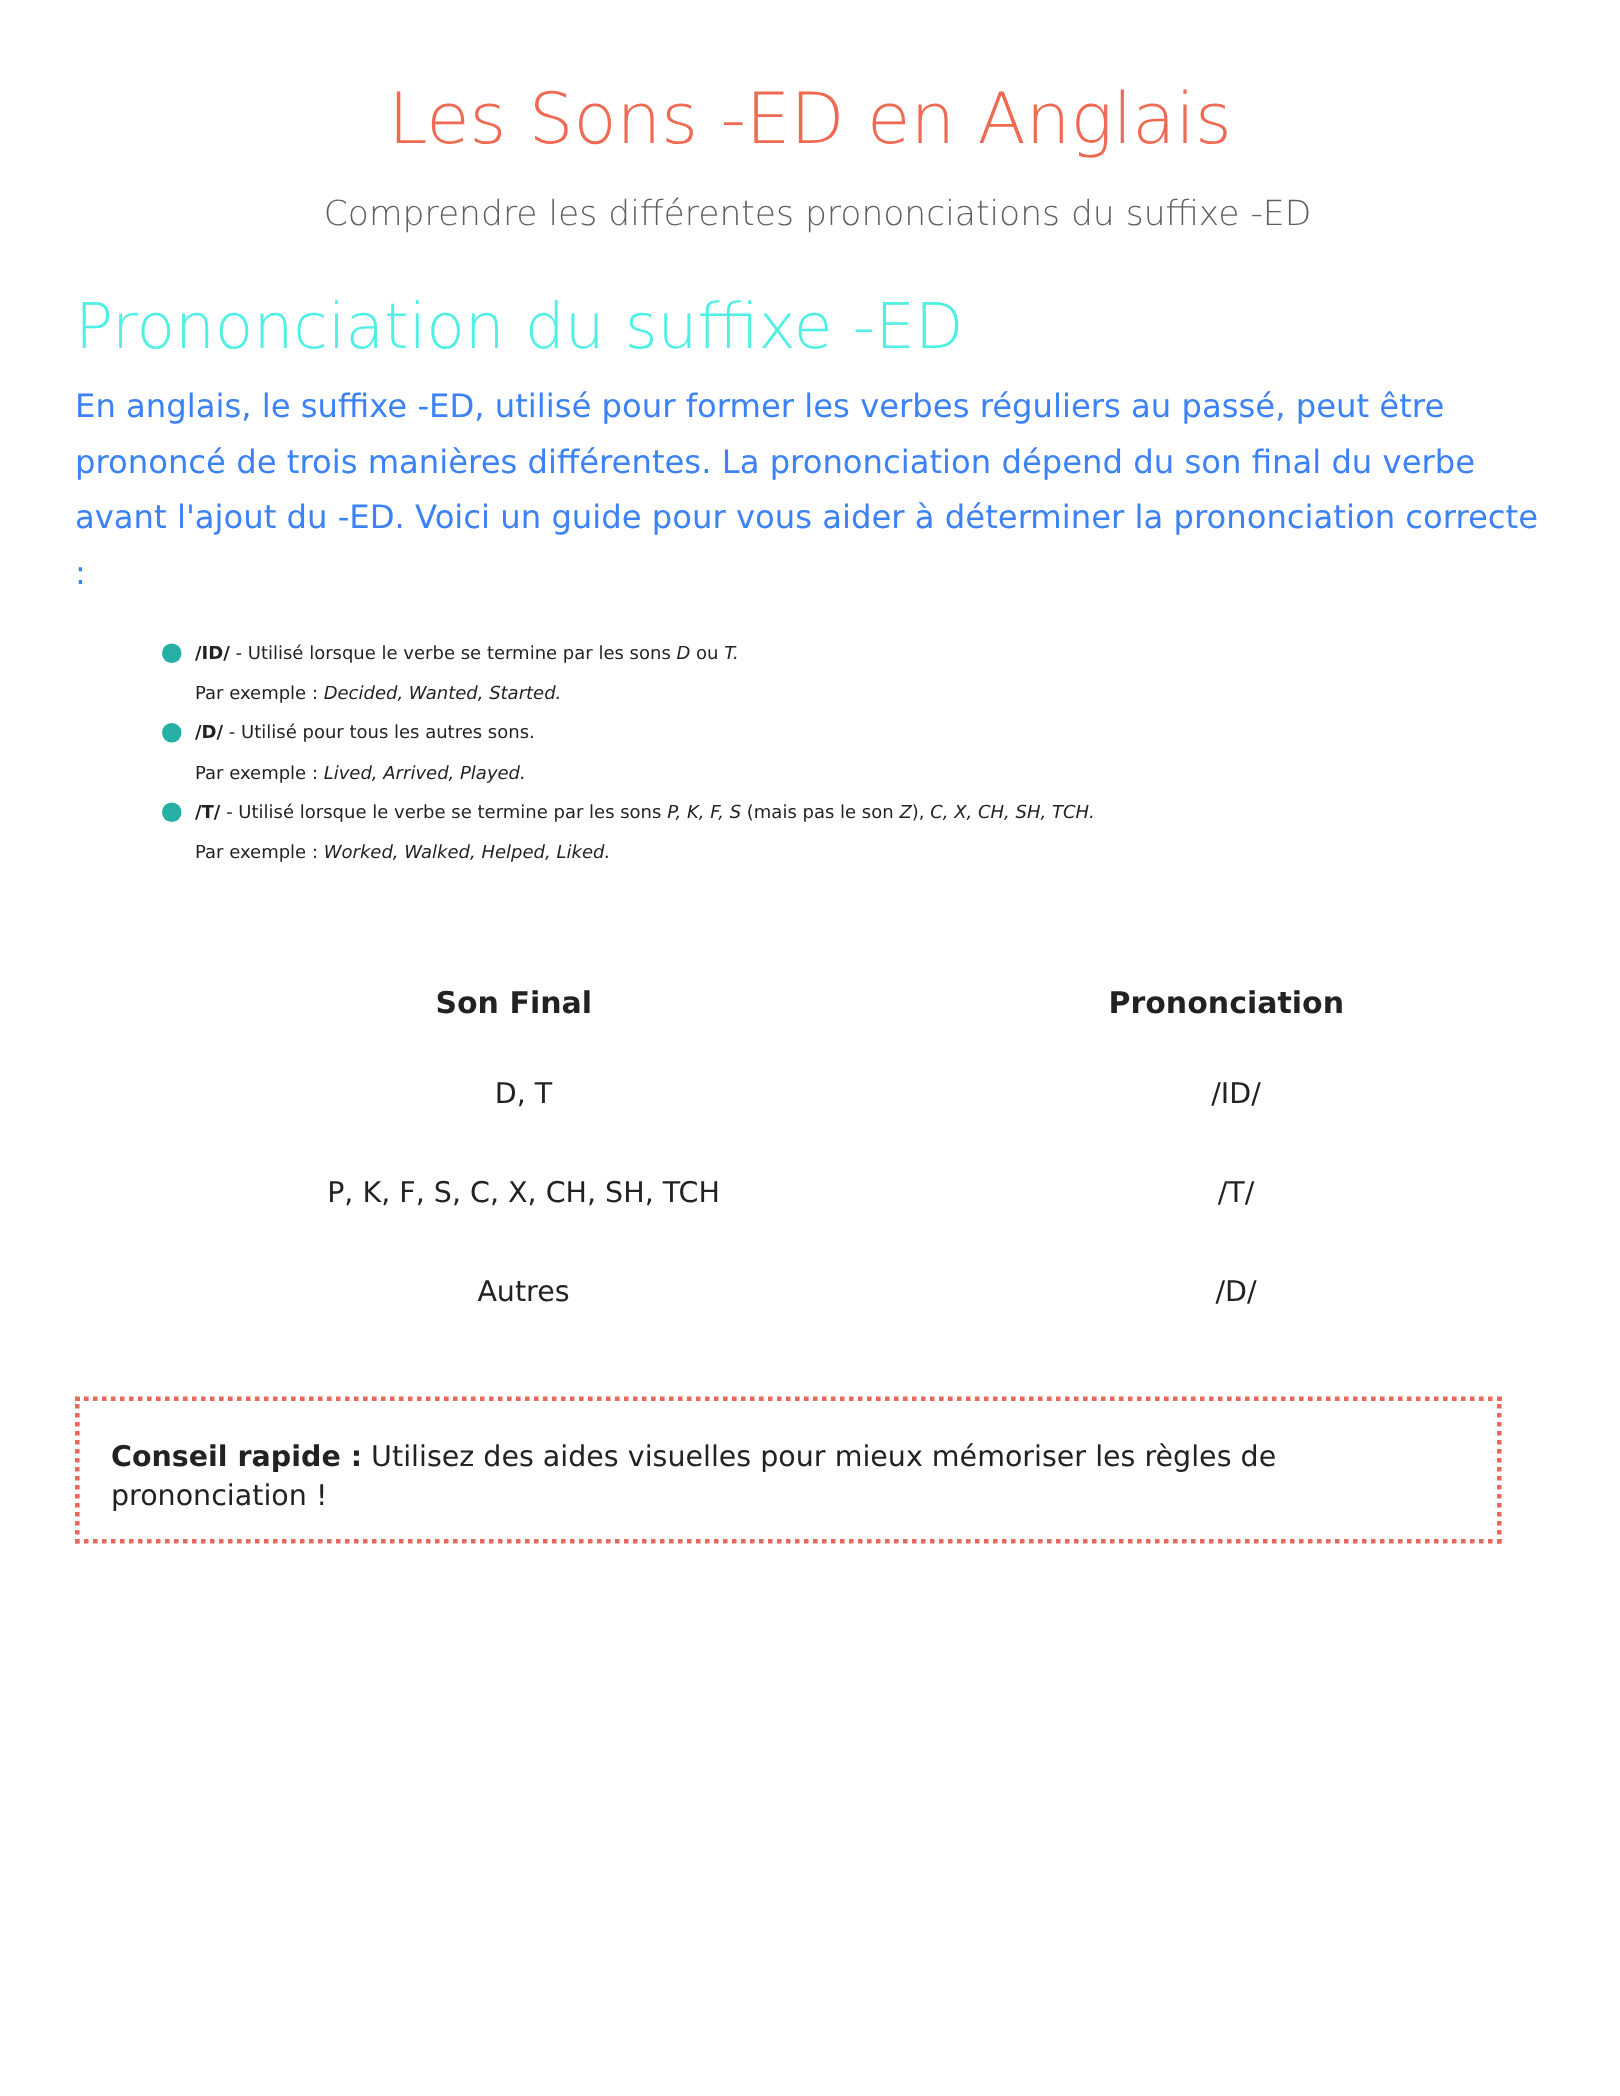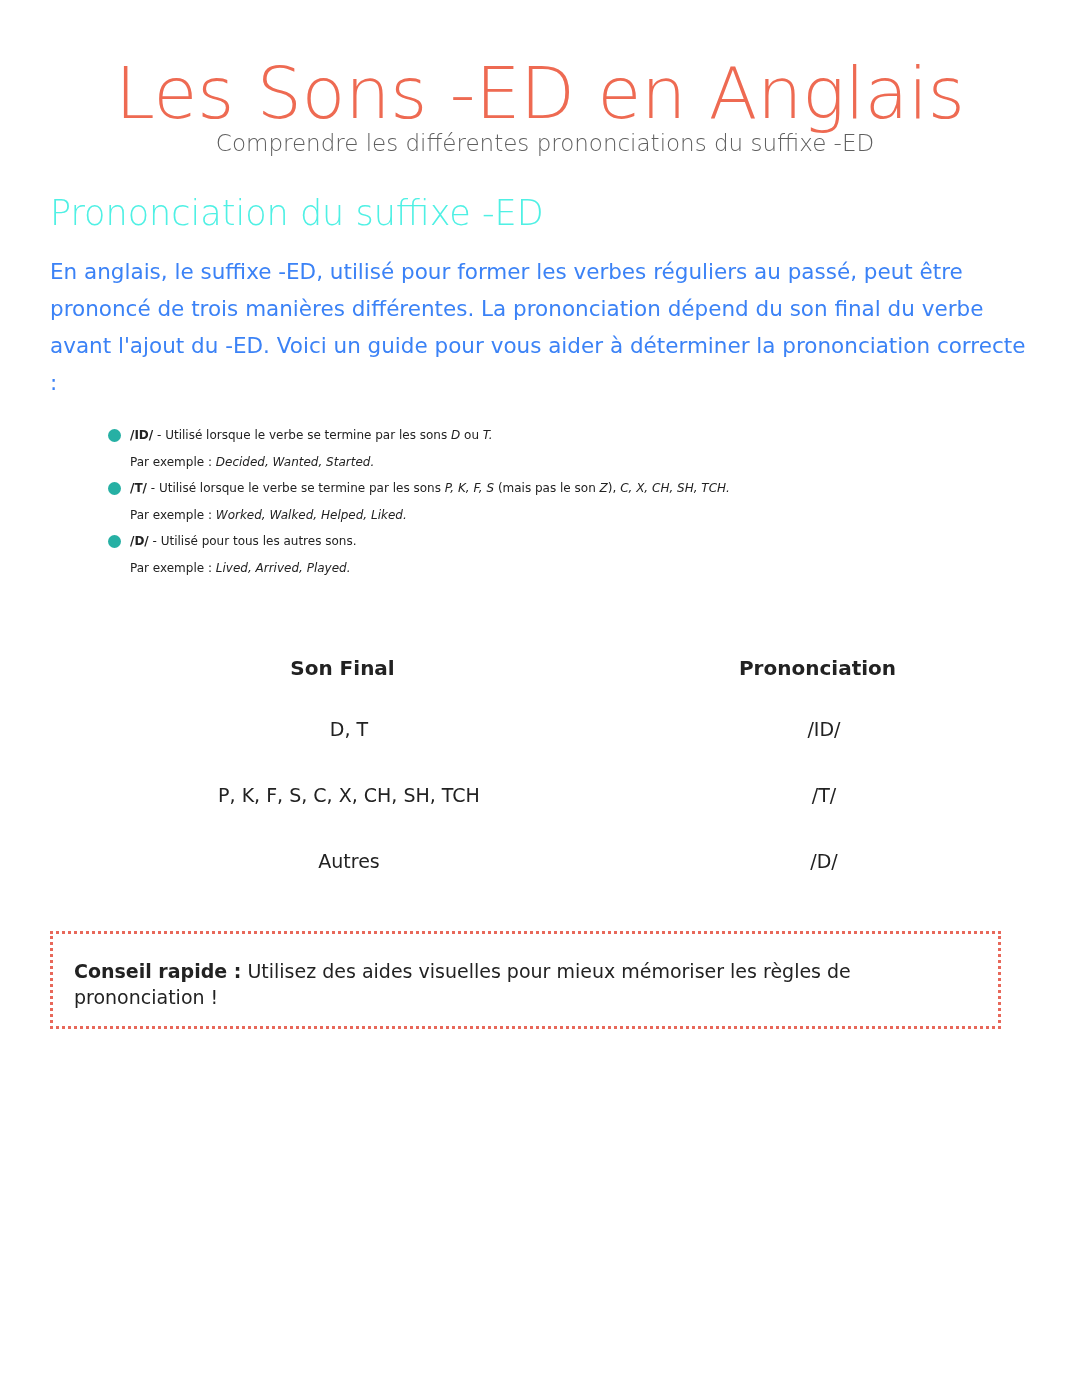--- a/index.html
+++ b/index.html
@@ -1,29 +1,29 @@
 <!DOCTYPE html>
 <html><head>
   <meta charset="utf-8">
   <style>
     * { box-sizing: border-box; margin: 0; padding: 0; }
     html, body { width: 1080px; height: 1397px; background: #ffffff; }
     body { font-family: "DejaVu Sans", sans-serif; color: #222; position: relative; }
     .title {
       position: absolute; left: 0; width: 1080px; top: 52px; text-align: center;
-      font-size: 71px; font-weight: 300; color: #ee6a52; letter-spacing: 0px;
+      font-size: 47px; font-weight: 300; color: #ee6a52; letter-spacing: 0px;
       font-family: "DejaVu Sans", sans-serif;
     }
     .subtitle {
       position: absolute; left: 0; width: 1050px; top: 130px; text-align: center;
       font-size: 23px; color: #5f5f5f; font-weight: 300; padding-left: 40px;
     }
     .h2 {
       position: absolute; left: 50px; top: 193px;
-      font-size: 35px; color: #4ff0e4; font-weight: 300;
+      font-size: 42px; color: #4ff0e4; font-weight: 300;
     }
     .intro {
       position: absolute; left: 50px; top: 253px; width: 980px;
       font-size: 21.5px; line-height: 37px; color: #3b82f6;
     }
     .bullets {
       position: absolute; left: 108px; top: 422px; width: 900px;
       list-style: none; font-size: 12px; line-height: 26.5px; color: #222;
     }
     .bullets li { position: relative; padding-left: 22px; }
@@ -61,27 +61,27 @@
 <p class="intro">En anglais, le suffixe -ED, utilisé pour former les verbes réguliers au passé, peut être prononcé de trois manières différentes. La prononciation dépend du son final du verbe avant l'ajout du -ED. Voici un guide pour vous aider à déterminer la prononciation correcte :</p>
 
 <ul class="bullets">
   <li>
     <span class="dot"></span>
     <b>/ID/</b><span> - Utilisé lorsque le verbe se termine par les sons </span><i>D</i><span> ou </span><i>T.</i><br>
     <span>Par exemple : </span><i>Decided, Wanted, Started.</i>
   </li>
   <li>
     <span class="dot"></span>
-    <b>/T/</b><span> - Utilisé lorsque le verbe se termine par les sons </span><i>P, K, F, S</i><span> (mais pas le son </span><i>Z</i><span>), </span><i>C, X, CH, SH, TCH.</i><br>
-    <span>Par exemple : </span><i>Worked, Walked, Helped, Liked.</i>
+    <b>/D/</b><span> - Utilisé pour tous les autres sons.</span><br>
+    <span>Par exemple : </span><i>Lived, Arrived, Played.</i>
   </li>
   <li>
     <span class="dot"></span>
-    <b>/D/</b><span> - Utilisé pour tous les autres sons.</span><br>
-    <span>Par exemple : </span><i>Lived, Arrived, Played.</i>
+    <b>/T/</b><span> - Utilisé lorsque le verbe se termine par les sons </span><i>P, K, F, S</i><span> (mais pas le son </span><i>Z</i><span>), </span><i>C, X, CH, SH, TCH.</i><br>
+    <span>Par exemple : </span><i>Worked, Walked, Helped, Liked.</i>
   </li>
 </ul>
 
 <table class="rules">
   <thead>
     <tr>
       <th class="c1">Son Final</th>
       <th>Prononciation</th>
     </tr>
   </thead>

